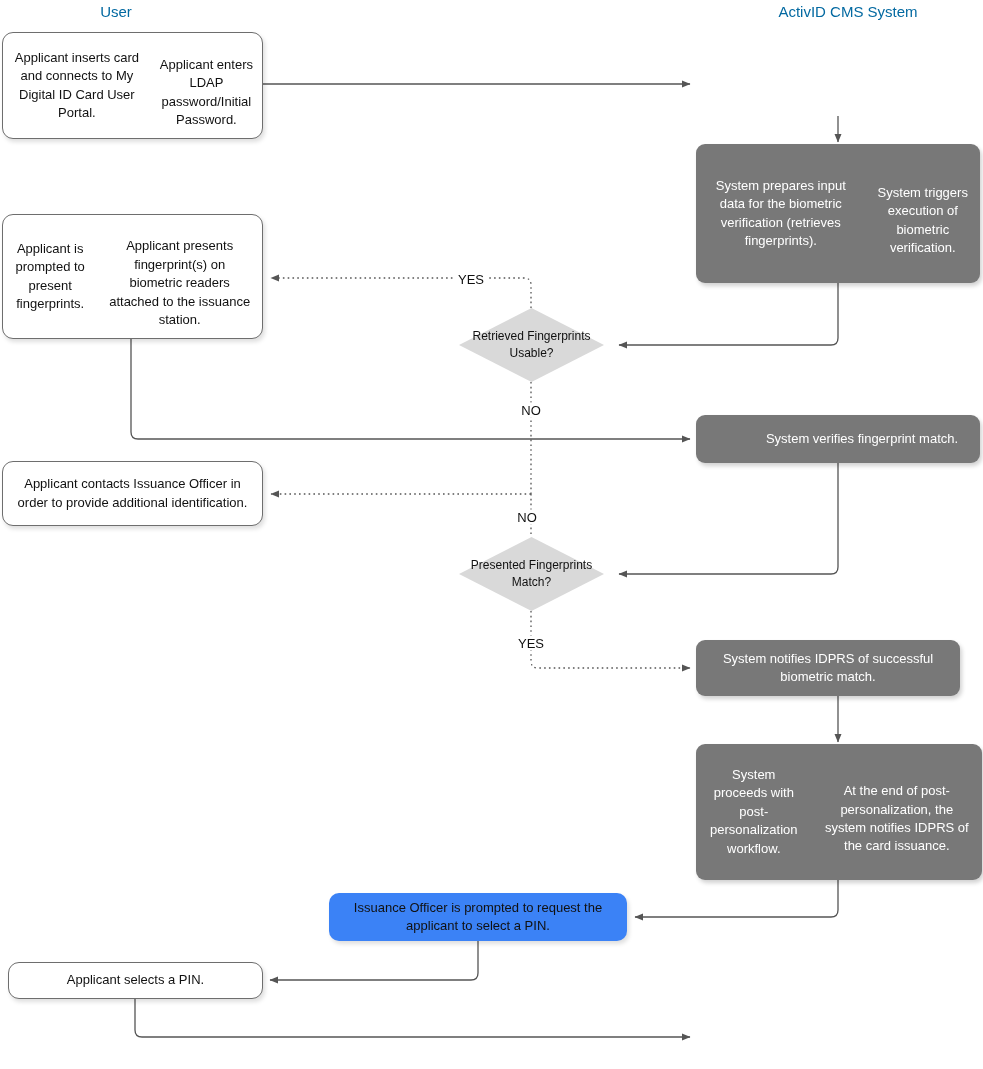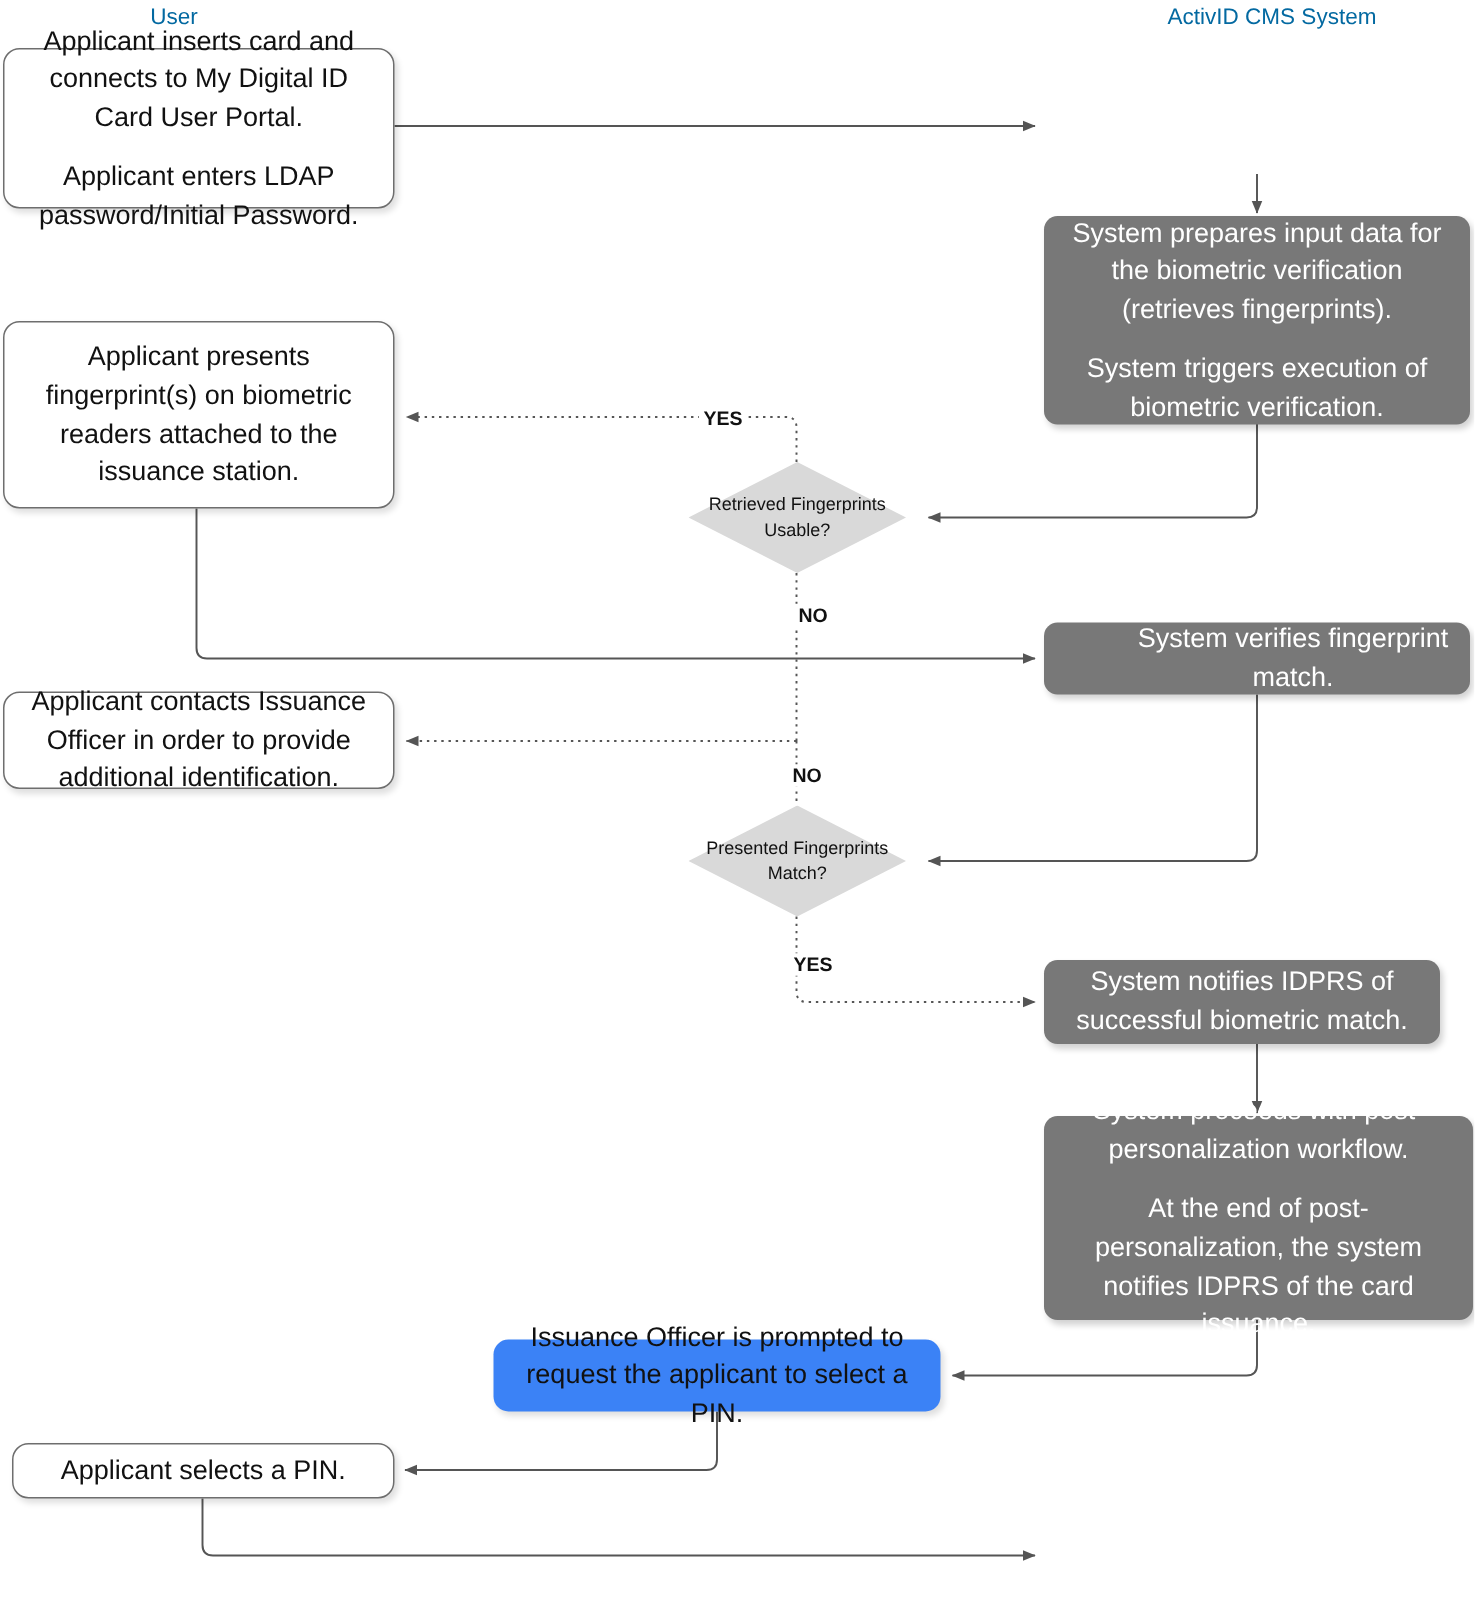--- a/index.html
+++ b/index.html
@@ -28,25 +28,25 @@
     font-size: 15px;
     color: #0369a1;
     text-align: center;
     white-space: nowrap;
     transform: translateX(-50%);
   }
   .node {
     position: absolute;
     box-sizing: border-box;
     display: flex;
-    flex-direction: column;
+    flex-direction: row;
     align-items: center;
     justify-content: center;
     text-align: center;
-    font-size: 18px;
+    font-size: 13px;
     line-height: 1.42;
   }
   .node p {
     margin: 0;
     padding: 0 9px;
   }
   .node p + p {
     margin-top: 14px;
   }
   .node-user {
@@ -86,27 +86,26 @@
     z-index: 2;
     text-align: center;
     font-size: 12px;
     line-height: 1.42;
     color: #111111;
     width: 100%;
   }
   .branch-label {
     position: absolute;
     font-size: 13px;
-    font-weight: bold;
+    font-weight: normal;
     color: #111111;
     background: #ffffff;
     padding: 0 3px;
     transform: translate(-50%, -50%);
     white-space: nowrap;
-    margin-left: 11px;
   }
 </style>
 </head>
 <body>
 
 <div id="canvas">
 
   <div class="lane-title" style="left:116px; top:3px;">User</div>
   <div class="lane-title" style="left:848px; top:3px;">ActivID CMS System</div>
 
@@ -157,20 +156,21 @@
     <p>Applicant enters LDAP password/Initial Password.</p>
   </div>
 
 
   <div class="node node-system" style="left:696px; top:144px; width:284px; height:139px;">
     <p>System prepares input data for the biometric verification (retrieves fingerprints).</p>
     <p>System triggers execution of biometric verification.</p>
   </div>
 
   <div class="node node-user" style="left:2px; top:214px; width:261px; height:125px;">
+    <p>Applicant is prompted to present fingerprints.</p>
     <p>Applicant presents fingerprint(s) on biometric readers attached to the issuance station.</p>
   </div>
 
   <div class="decision" style="left:459px; top:308px; width:145px; height:74px;">
     <svg class="dia-svg" width="145" height="74" viewBox="0 0 145 74">
       <polygon points="72.5,0 145,37 72.5,74 0,37" fill="#d9d9d9"></polygon>
     </svg>
     <div class="dia-label">Retrieved Fingerprints Usable?</div>
   </div>
 

